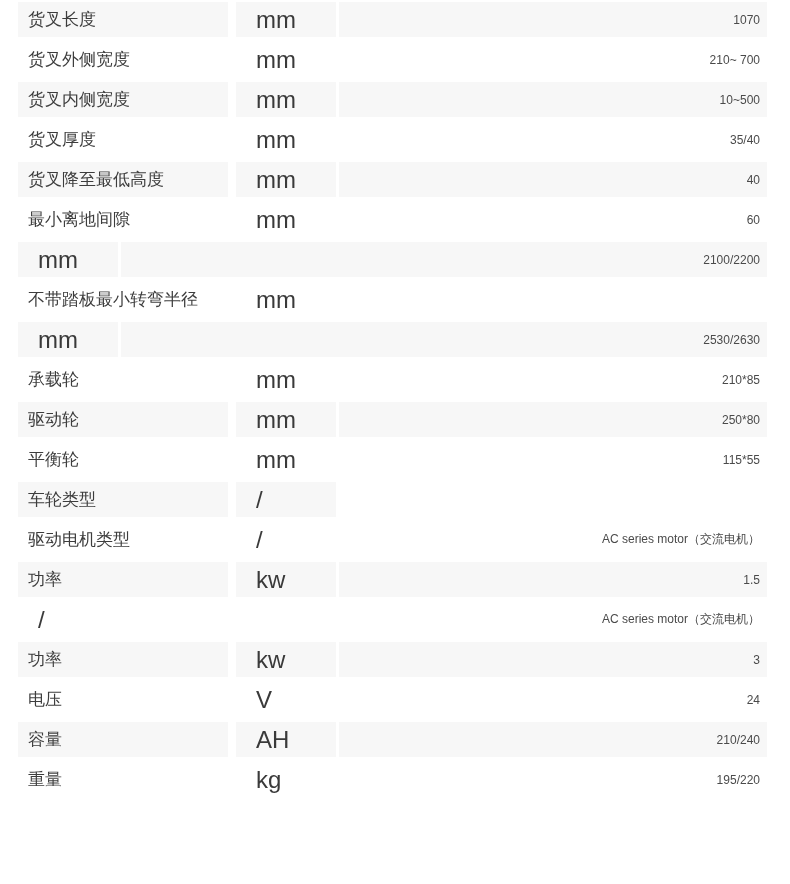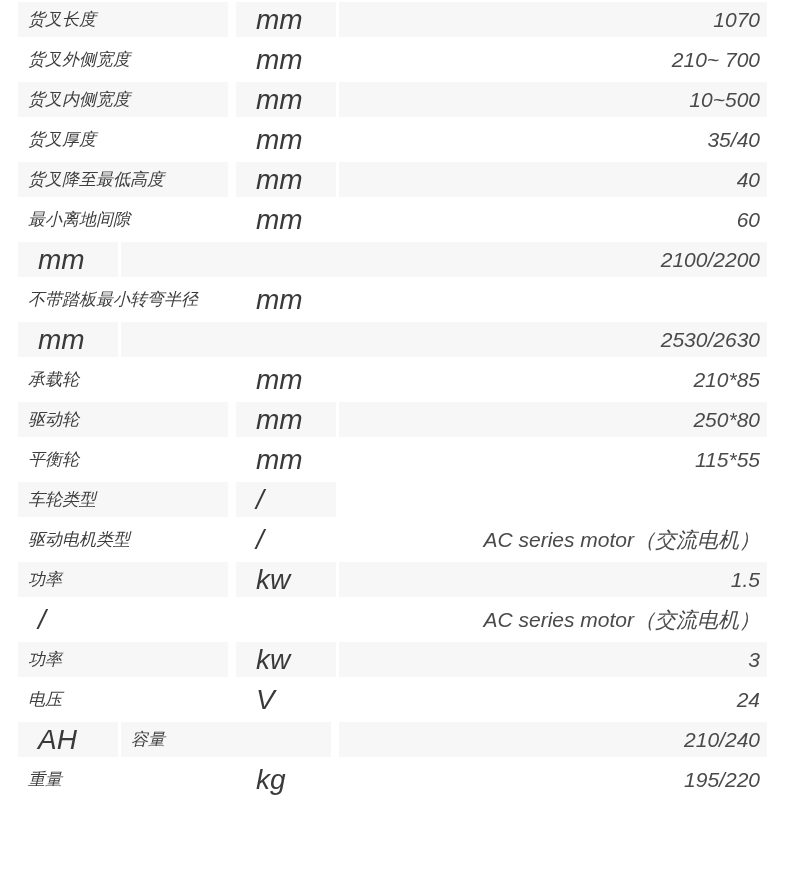--- a/index.html
+++ b/index.html
@@ -19,21 +19,20 @@
     background: var(--page-bg);
     font-family: "Liberation Sans", "DejaVu Sans", sans-serif;
     position: relative;
     overflow: hidden;
   }
   .spec-table {
     position: absolute;
     left: 18px;
     top: 0;
     width: 749px;
-    font-style: italic;
   }
   .spec-row {
     display: flex;
     height: 40px;
   }
   .cell {
     margin-top: 2px;
     margin-bottom: 3px;
     display: flex;
     align-items: center;
@@ -49,28 +48,28 @@
     width: 210px;
     margin-right: 8px;
     padding-left: 10px;
     font-size: 17px;
     color: var(--label-color);
   }
   .col-unit {
     width: 100px;
     margin-right: 3px;
     padding-left: 20px;
-    font-size: 28px;
+    font-size: 24px;
     color: var(--unit-color);
   }
   .col-value {
     flex: 1;
     justify-content: flex-end;
     padding-right: 7px;
-    font-size: 21px;
+    font-size: 12px;
     color: var(--value-color);
   }
 </style>
 </head>
 <body>
 
 <div class="spec-table">
   <div class="spec-row">
     <div class="cell col-label">货叉长度</div>
     <div class="cell col-unit">mm</div>
@@ -168,22 +167,22 @@
     <div class="cell col-value">3</div>
   </div>
 
   <div class="spec-row">
     <div class="cell col-label">电压</div>
     <div class="cell col-unit">V</div>
     <div class="cell col-value">24</div>
   </div>
 
   <div class="spec-row">
+    <div class="cell col-label">容量</div>
     <div class="cell col-unit">AH</div>
-    <div class="cell col-label">容量</div>
     <div class="cell col-value">210/240</div>
   </div>
 
   <div class="spec-row">
     <div class="cell col-label">重量</div>
     <div class="cell col-unit">kg</div>
     <div class="cell col-value">195/220</div>
   </div>
 </div>
 

